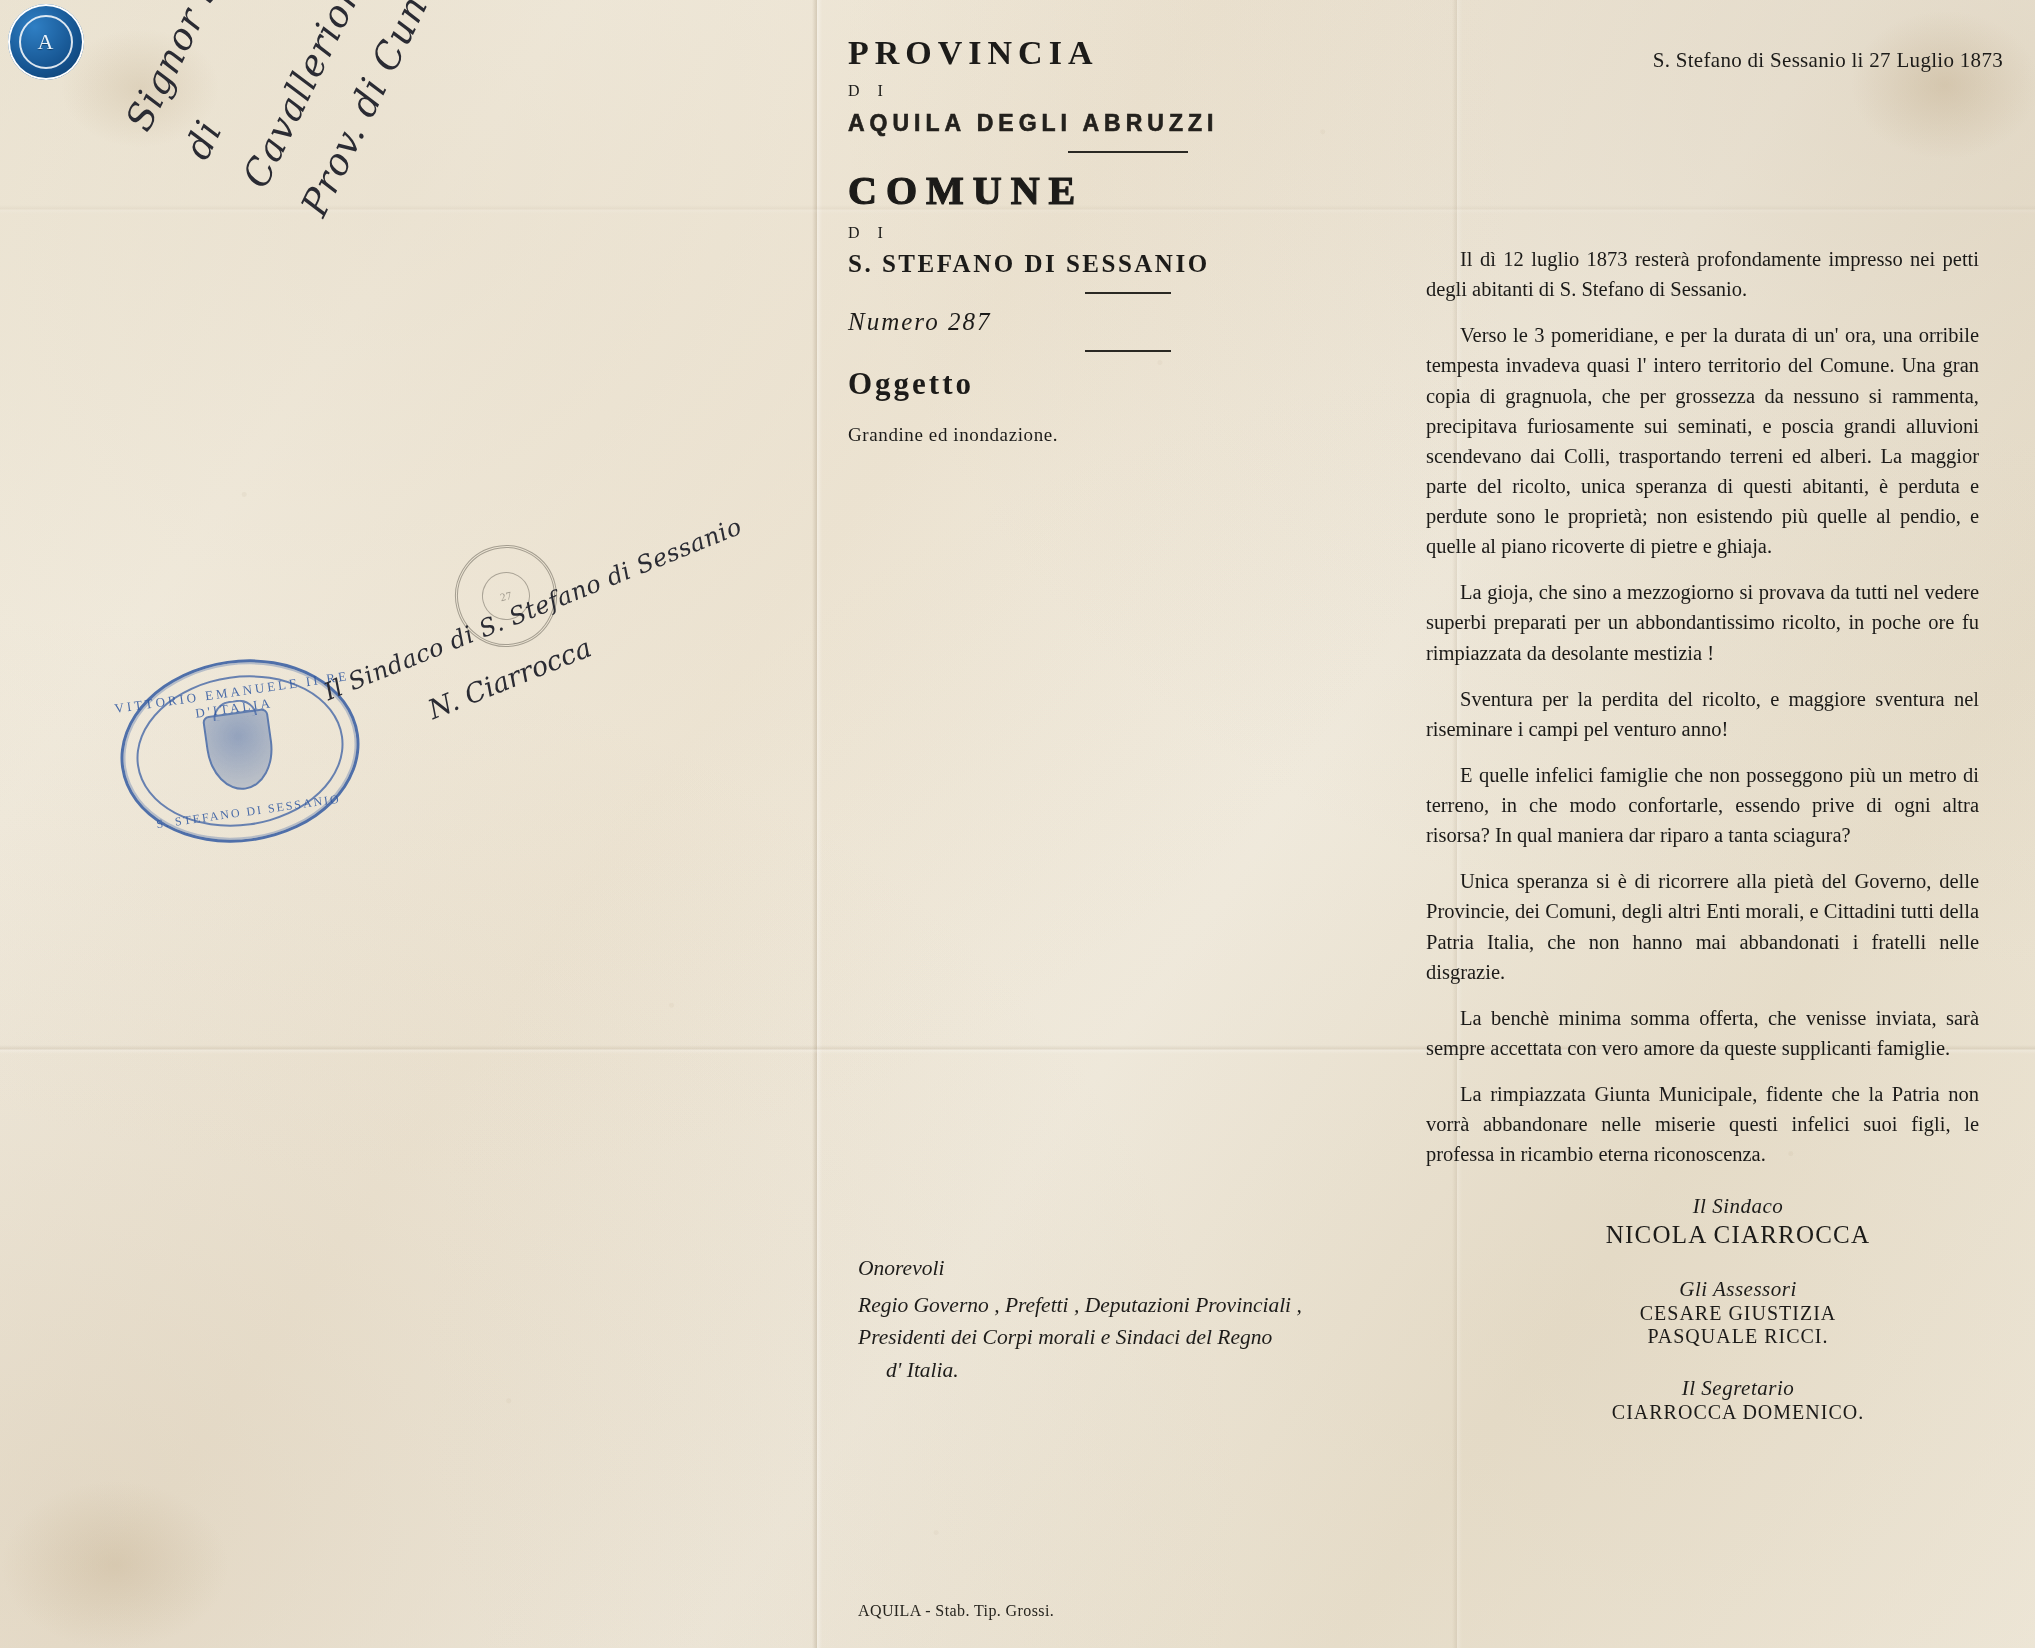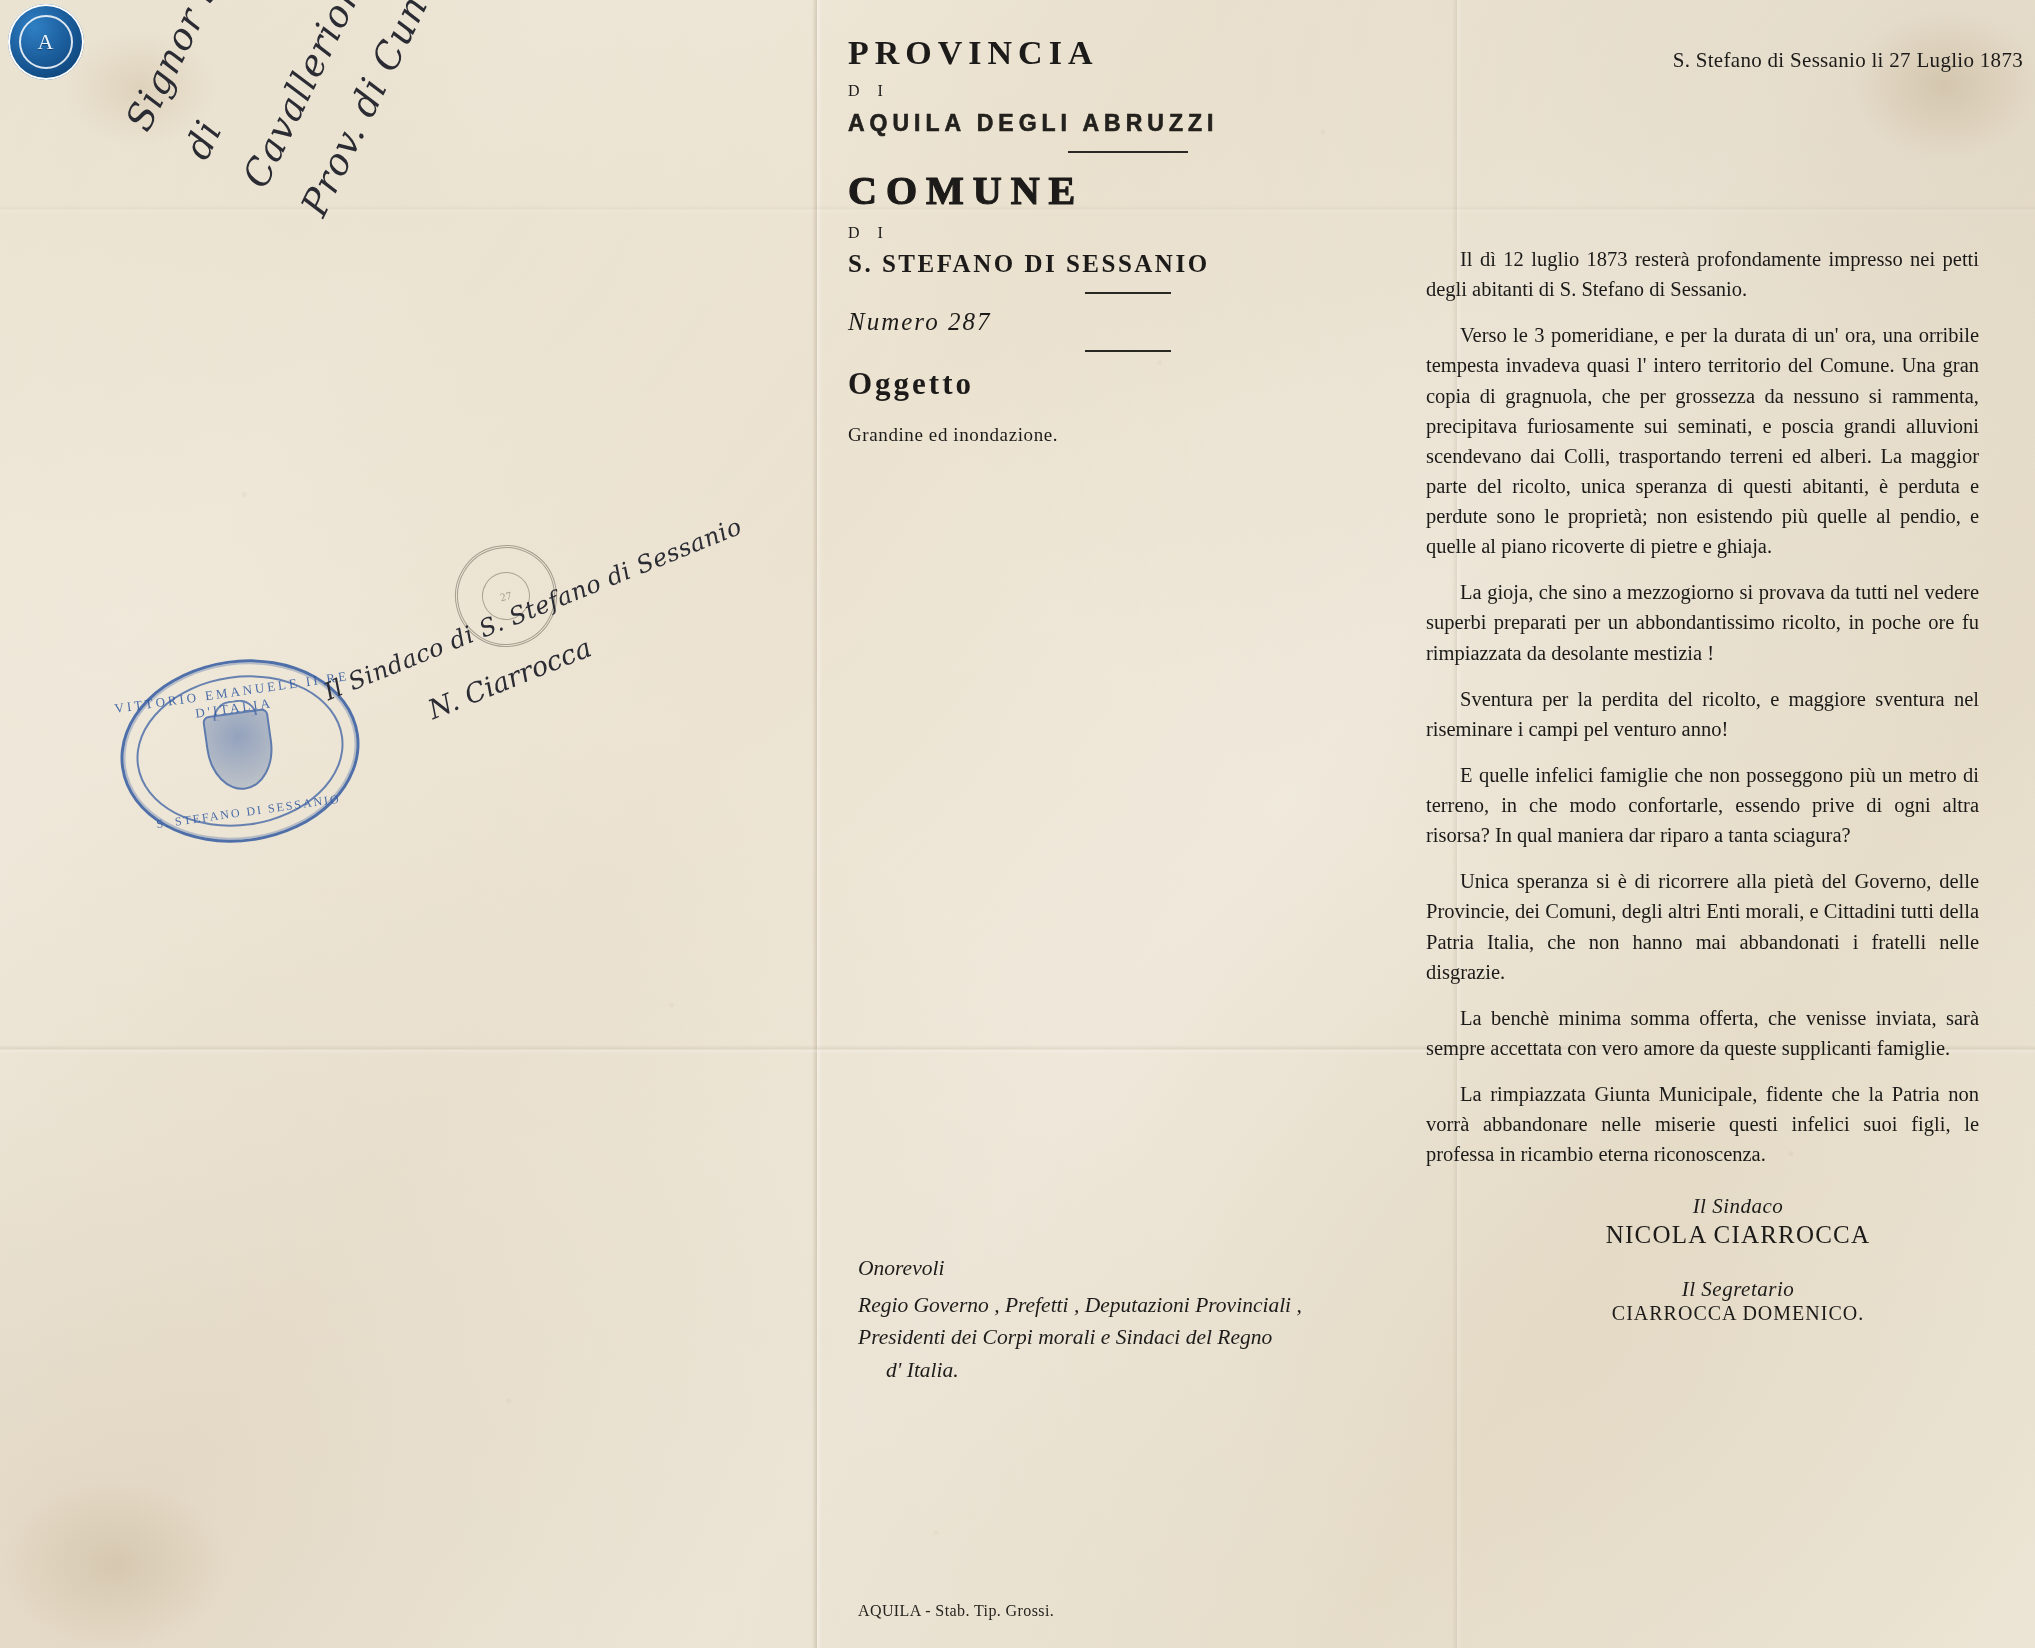--- a/index.html
+++ b/index.html
@@ -261,21 +261,21 @@
   }
   #masthead .subject {
     font-family: "Liberation Serif", serif;
     font-size: 19px;
     letter-spacing: .6px;
     margin-top: 22px;
   }
 
   #dateline {
     position: absolute;
-    right: 12px;
+    right: 32px;
     top: 48px;
     font-family: "Liberation Serif", serif;
     font-size: 21px;
     letter-spacing: .3px;
     white-space: nowrap;
   }
 
   #body-column {
     position: absolute;
     left: 592px;
@@ -421,20 +421,25 @@
       <p>E quelle infelici famiglie che non posseggono più un metro di terreno, in che modo confortarle, essendo prive di ogni altra risorsa? In qual maniera dar riparo a tanta sciagura?</p>
       <p>Unica speranza si è di ricorrere alla pietà del Governo, delle Provincie, dei Comuni, degli altri Enti morali, e Cittadini tutti della Patria Italia, che non hanno mai abbandonati i fratelli nelle disgrazie.</p>
       <p>La benchè minima somma offerta, che venisse inviata, sarà sempre accettata con vero amore da queste supplicanti famiglie.</p>
       <p>La rimpiazzata Giunta Municipale, fidente che la Patria non vorrà abbandonare nelle miserie questi infelici suoi figli, le professa in ricambio eterna riconoscenza.</p>
     </div>
 
     <div id="signatures">
       <div class="role">Il Sindaco</div>
       <div class="name-major sc">NICOLA CIARROCCA</div>
       <div class="group">
+        <div class="role">Gli Assessori</div>
+        <div class="name sc">CESARE GIUSTIZIA</div>
+        <div class="name sc">PASQUALE RICCI.</div>
+      </div>
+      <div class="group">
         <div class="role">Il Segretario</div>
         <div class="name sc">CIARROCCA DOMENICO.</div>
       </div>
     </div>
 
     <div id="addressees-block">
       <div class="honorific">Onorevoli</div>
       <div class="ind">Regio Governo , Prefetti , Deputazioni Provinciali ,</div>
       <div class="ind">Presidenti dei Corpi morali e Sindaci del Regno</div>
       <div class="ind2">d' Italia.</div>

